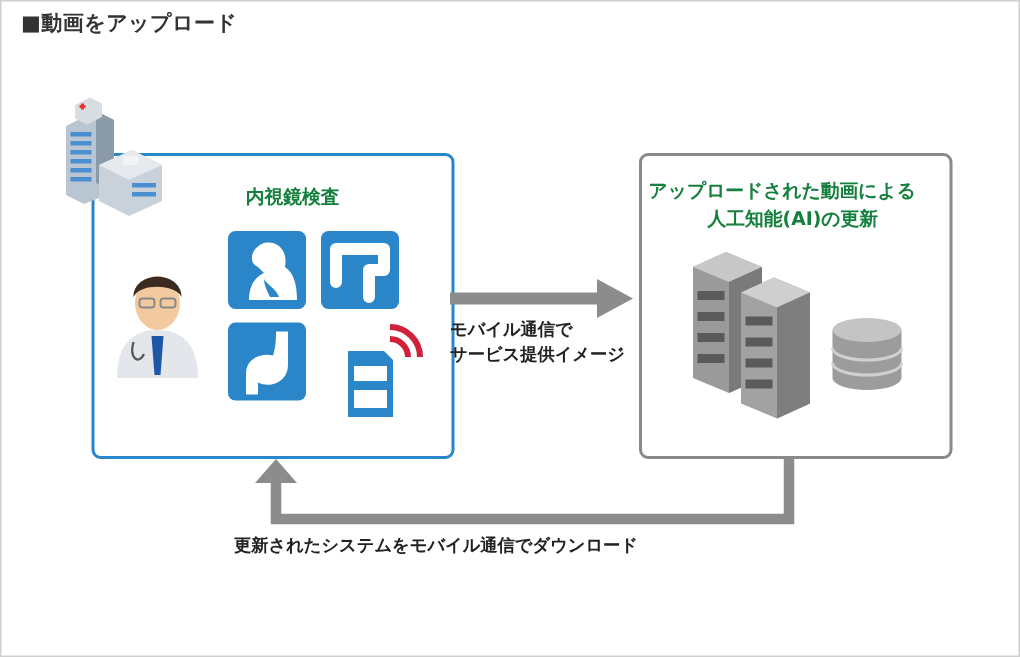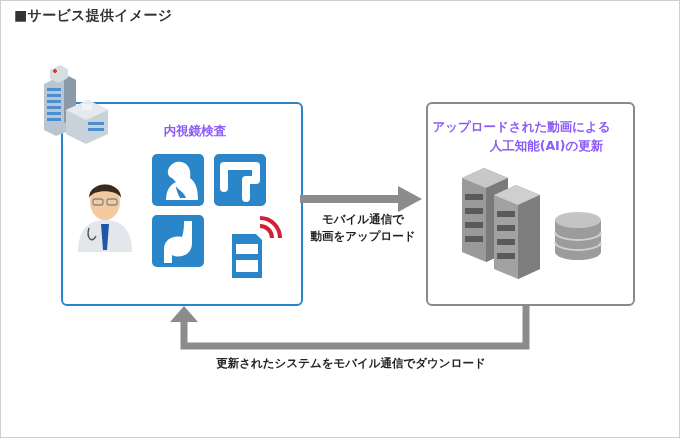--- a/index.html
+++ b/index.html
@@ -2,29 +2,29 @@
 <html><head>
 <meta charset="utf-8">
 <style>
   html, body { margin:0; padding:0; }
   body { width:680px; height:438px; background:#fff; position:relative; overflow:hidden;
          font-family:"DejaVu Sans", sans-serif; color:#222; }
   .frame { position:absolute; left:0; top:0; width:678px; height:436px; border:1px solid #cfcfcf; }
   .title { position:absolute; left:14px; top:7px; font-size:14px; font-weight:bold; color:#333; letter-spacing:0.3px; }
   .box-left { position:absolute; left:61px; top:102px; width:238px; height:200px; border:2px solid #2a86c8; border-radius:6px; background:#fff; }
   .box-right { position:absolute; left:426px; top:102px; width:205px; height:200px; border:2px solid #8a8a8a; border-radius:6px; background:#fff; }
-  .lbl { position:absolute; font-size:12.5px; font-weight:bold; color:#8b5cf6; text-align:center; line-height:19px; }
-  .small { position:absolute; font-size:11.5px; font-weight:bold; color:#222; text-align:center; line-height:17px; }
+  .lbl { position:absolute; font-size:12.5px; font-weight:bold; color:#15803d; text-align:center; line-height:19px; }
+  .small { position:absolute; font-size:11.5px; font-weight:bold; color:#222; text-align:left; line-height:17px; }
   svg { position:absolute; overflow:visible; }
 </style>
 </head>
 <body>
 
 <div class="frame"></div>
-<div class="title">■サービス提供イメージ</div>
+<div class="title">■動画をアップロード</div>
 
 <div class="box-left"></div>
 <div class="lbl" style="left:140px;top:121px;width:110px;">内視鏡検査</div>
 
 <svg style="left:38px;top:62px;" width="75" height="80" viewBox="0 0 75 80">
   <polygon points="6,22 26,12 38,18 38,66 18,74 6,68" fill="#b9c6d2"></polygon>
   <polygon points="26,12 38,18 38,66 26,60" fill="#8a9aa8"></polygon>
   <g fill="#4a90d0">
     <rect x="9" y="26" width="14" height="3"></rect>
       <rect x="9" y="32" width="14" height="3"></rect>
@@ -73,25 +73,25 @@
   <rect x="8" y="42" width="22" height="12" fill="#fff"></rect>
   <path d="M32,8 A12,12 0 0 1 44,20" stroke="#d0203a" stroke-width="4" fill="none"></path>
   <path d="M32,0 A20,20 0 0 1 52,20" stroke="#d0203a" stroke-width="4" fill="none"></path>
 </svg>
 
 <svg style="left:300px;top:186px;" width="125" height="26" viewBox="0 0 125 26">
   <rect x="0" y="9" width="100" height="8" fill="#8c8c8c"></rect>
   <polygon points="98,0 122,13 98,26" fill="#8c8c8c"></polygon>
 </svg>
 <div class="small" style="left:300px;top:211px;width:126px;">モバイル通信で</div>
-<div class="small" style="left:300px;top:228px;width:126px;">動画をアップロード</div>
+<div class="small" style="left:300px;top:228px;width:126px;">サービス提供イメージ</div>
 
 <div class="box-right"></div>
 <div class="lbl" style="left:426px;top:117px;width:191px;">アップロードされた動画による</div>
-<div class="lbl" style="left:442px;top:136px;width:209px;">人工知能(AI)の更新</div>
+<div class="lbl" style="left:424px;top:136px;width:209px;">人工知能(AI)の更新</div>
 
 <svg style="left:462px;top:168px;" width="50" height="94" viewBox="0 0 50 94">
   <polygon points="0,10 22,0 46,10 46,84 24,94 0,84" fill="#9a9a9a"></polygon>
   <polygon points="0,10 22,0 46,10 24,20" fill="#c8c8c8"></polygon>
   <polygon points="24,20 46,10 46,84 24,94" fill="#7a7a7a"></polygon>
   <g fill="#5a5a5a">
       <rect x="3" y="26" width="18" height="6"></rect>
       <rect x="3" y="40" width="18" height="6"></rect>
       <rect x="3" y="54" width="18" height="6"></rect>
       <rect x="3" y="68" width="18" height="6"></rect>

